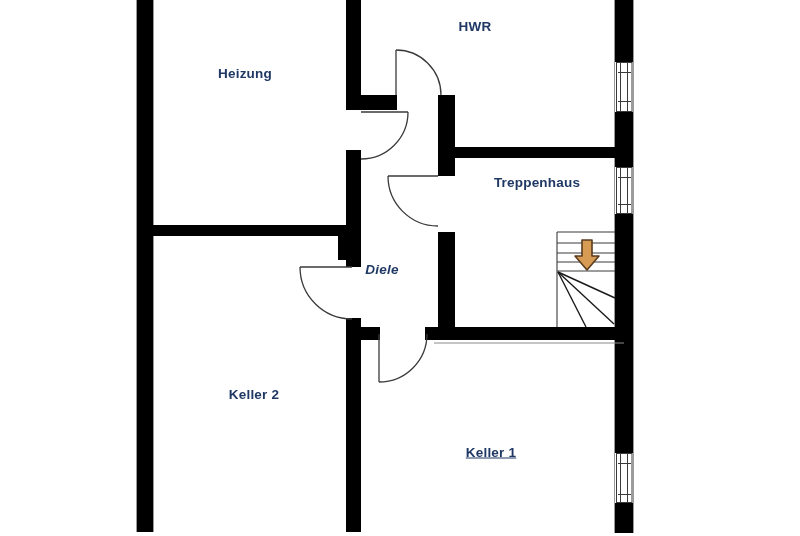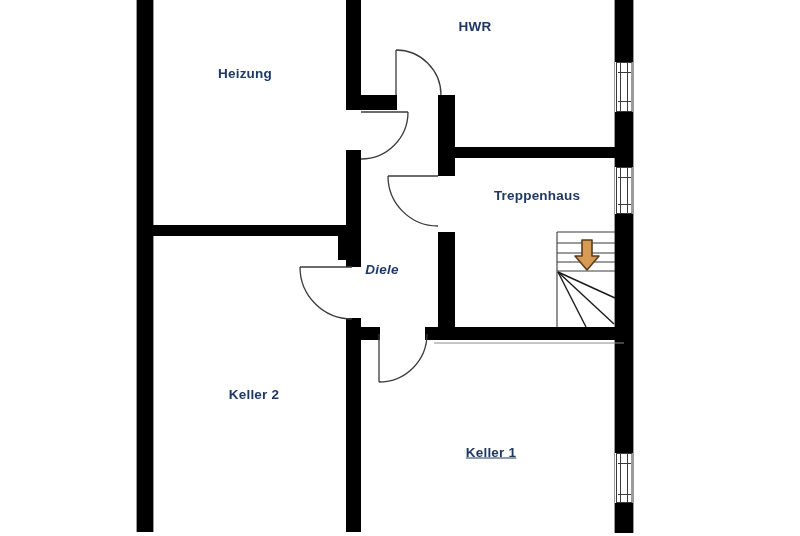--- a/index.html
+++ b/index.html
@@ -146,20 +146,20 @@
       <line x1="434" y1="343" x2="624" y2="343" stroke="#8a8a8a" stroke-width="1"></line>
 
       <path d="M582,240 L592,240 L592,256 L599,256 L587,270 L575,256 L582,256 Z" fill="#D79B53" stroke="#5A3C1E" stroke-width="1.6" stroke-linejoin="round"></path>
     </g>
   </svg>
 
   <div class="room-label" style="left:245px; top:73px;">Heizung</div>
 
   <div class="room-label" style="left:475px; top:26px;">HWR</div>
 
-  <div class="room-label" style="left:537px; top:195px;">Treppenhaus</div>
+  <div class="room-label" style="left:537px; top:182px;">Treppenhaus</div>
 
   <div class="room-label" style="left:382px; top:269px;font-style:italic;">Diele</div>
 
   <div class="room-label" style="left:240px; top:394px;padding-left:28px;">Keller 2</div>
 
   <div class="room-label" style="left:491px; top:452px;text-decoration:underline;">Keller 1</div>
 </div>
 
 </body></html>

